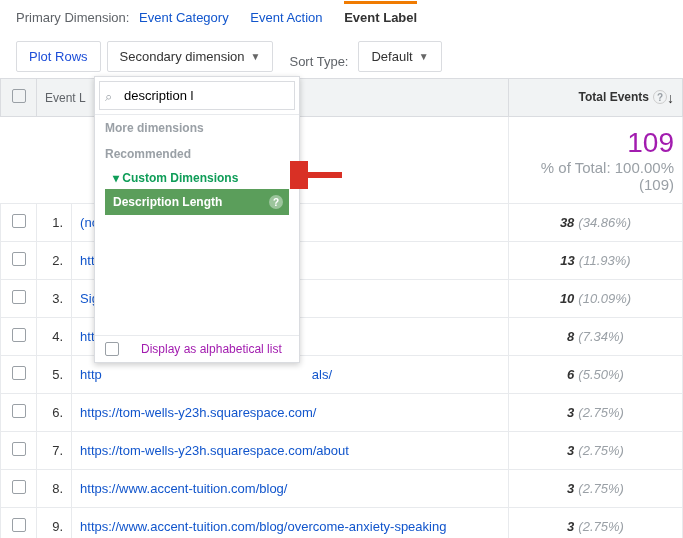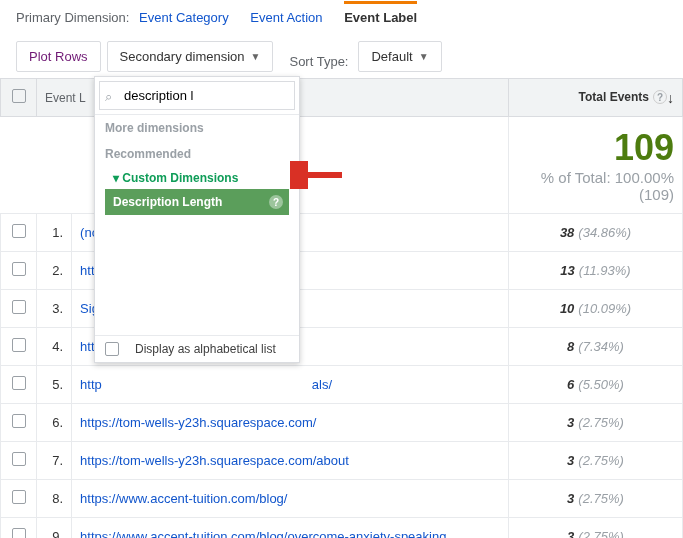--- a/index.html
+++ b/index.html
@@ -3,49 +3,49 @@
 <meta charset="utf-8">
 <style>
 * { box-sizing: border-box; margin: 0; padding: 0; }
 body { font-family: Arial, sans-serif; font-size: 13px; color: #333; background: #fff; width: 683px; }
 .prim-row { padding: 10px 0 10px 16px; font-size: 13px; }
 .prim-label { color: #5f6368; margin-right: 6px; }
 .prim-link { color: #1155cc; margin-right: 18px; cursor: pointer; }
 .prim-active { color: #333; font-weight: bold; border-top: 3px solid #f07b01; padding-top: 6px; }
 .toolbar { padding: 6px 16px; display: flex; gap: 6px; align-items: center; }
 .btn { border: 1px solid #dadce0; padding: 7px 12px; font-size: 13px; background: #fff; border-radius: 2px; display: inline-flex; align-items: center; gap: 6px; }
-.btn.dis { color: #701a75; }
+.btn.dis { color: #1d4ed8; }
 .btn .caret { font-size: 10px; color: #666; }
 .sort-label { color: #5f6368; margin: 10px 4px 0 10px; }
 .table { width: 100%; border-collapse: collapse; }
 .table th { background: #f1f3f4; border: 1px solid #dadce0; font-weight: normal; text-align: left; padding: 10px 8px; color: #5f6368; font-size: 12px; }
 .table th.tot { text-align: right; font-weight: bold; color: #333; }
 .table td { border: 1px solid #e8eaed; padding: 10px 8px; vertical-align: middle; }
 .chk { width: 14px; height: 14px; border: 1px solid #9aa0a6; border-radius: 2px; display: inline-block; }
 .idx { text-align: right; width: 30px; color: #333; }
 .lnk { color: #1155cc; cursor: pointer; }
 .num { text-align: center; font-style: italic; }
 .num .b { font-weight: bold; color: #333; }
 .num .p { color: #9aa0a6; margin-left: 4px; }
 .sum { text-align: right; padding: 10px 12px; }
-.sum .n { font-size: 36px; color: #4d7c0f; font-weight: bold; }
+.sum .n { font-size: 28px; color: #a21caf; }
 .sum .s { font-size: 15px; color: #9aa0a6; }
 .help { display: inline-flex; border: 1px solid #ccc; color: #9aa0a6; border-radius: 50%; width: 14px; height: 14px; font-size: 10px; align-items: center; justify-content: center; margin-left: 4px; }
 .arrow-down { float: right; color: #333; font-size: 14px; }
 .drop { position: absolute; top: 76px; left: 94px; width: 206px; background: #fff; border: 1px solid #dadce0; box-shadow: 0 2px 6px rgba(0,0,0,0.2); z-index: 10; }
 .drop .search { padding: 4px; border-bottom: 1px solid #e8eaed; position: relative; }
 .drop .search input { width: 100%; padding: 6px 6px 6px 24px; border: 1px solid #dadce0; font-size: 13px; }
 .drop .search .sicon { position: absolute; left: 10px; top: 12px; color: #9aa0a6; font-size: 13px; }
 .drop .hdr { padding: 6px 10px; color: #9aa0a6; font-weight: bold; font-size: 12px; }
 .drop .cd { padding: 4px 10px 4px 18px; color: #0f9d58; font-weight: bold; font-size: 12px; }
 .drop .cd::before { content: "▾ "; color: #0f9d58; }
 .drop .item { background: #5b9e5b; color: #fff; margin: 0 10px; padding: 6px 8px; font-weight: bold; font-size: 12px; position: relative; }
 .drop .item .hq { position: absolute; right: 6px; top: 6px; background: rgba(255,255,255,0.4); color: #fff; border: none; }
 .drop .spacer { height: 120px; }
-.drop .foot { border-top: 1px solid #e8eaed; padding: 6px 10px; font-size: 12px; color: #404040; display: flex; align-items: flex-end; gap: 16px; }
+.drop .foot { border-top: 1px solid #e8eaed; padding: 6px 10px; font-size: 12px; color: #a21caf; display: flex; align-items: flex-end; gap: 22px; }
 .red-arrow { position: absolute; top: 161px; left: 290px; z-index: 11; }
 </style>
 </head>
 <body>
 
 <div class="prim-row">
   <span class="prim-label">Primary Dimension:</span>
   <span class="prim-link">Event Category</span>
   <span class="prim-link">Event Action</span>
   <span class="prim-active">Event Label</span>

